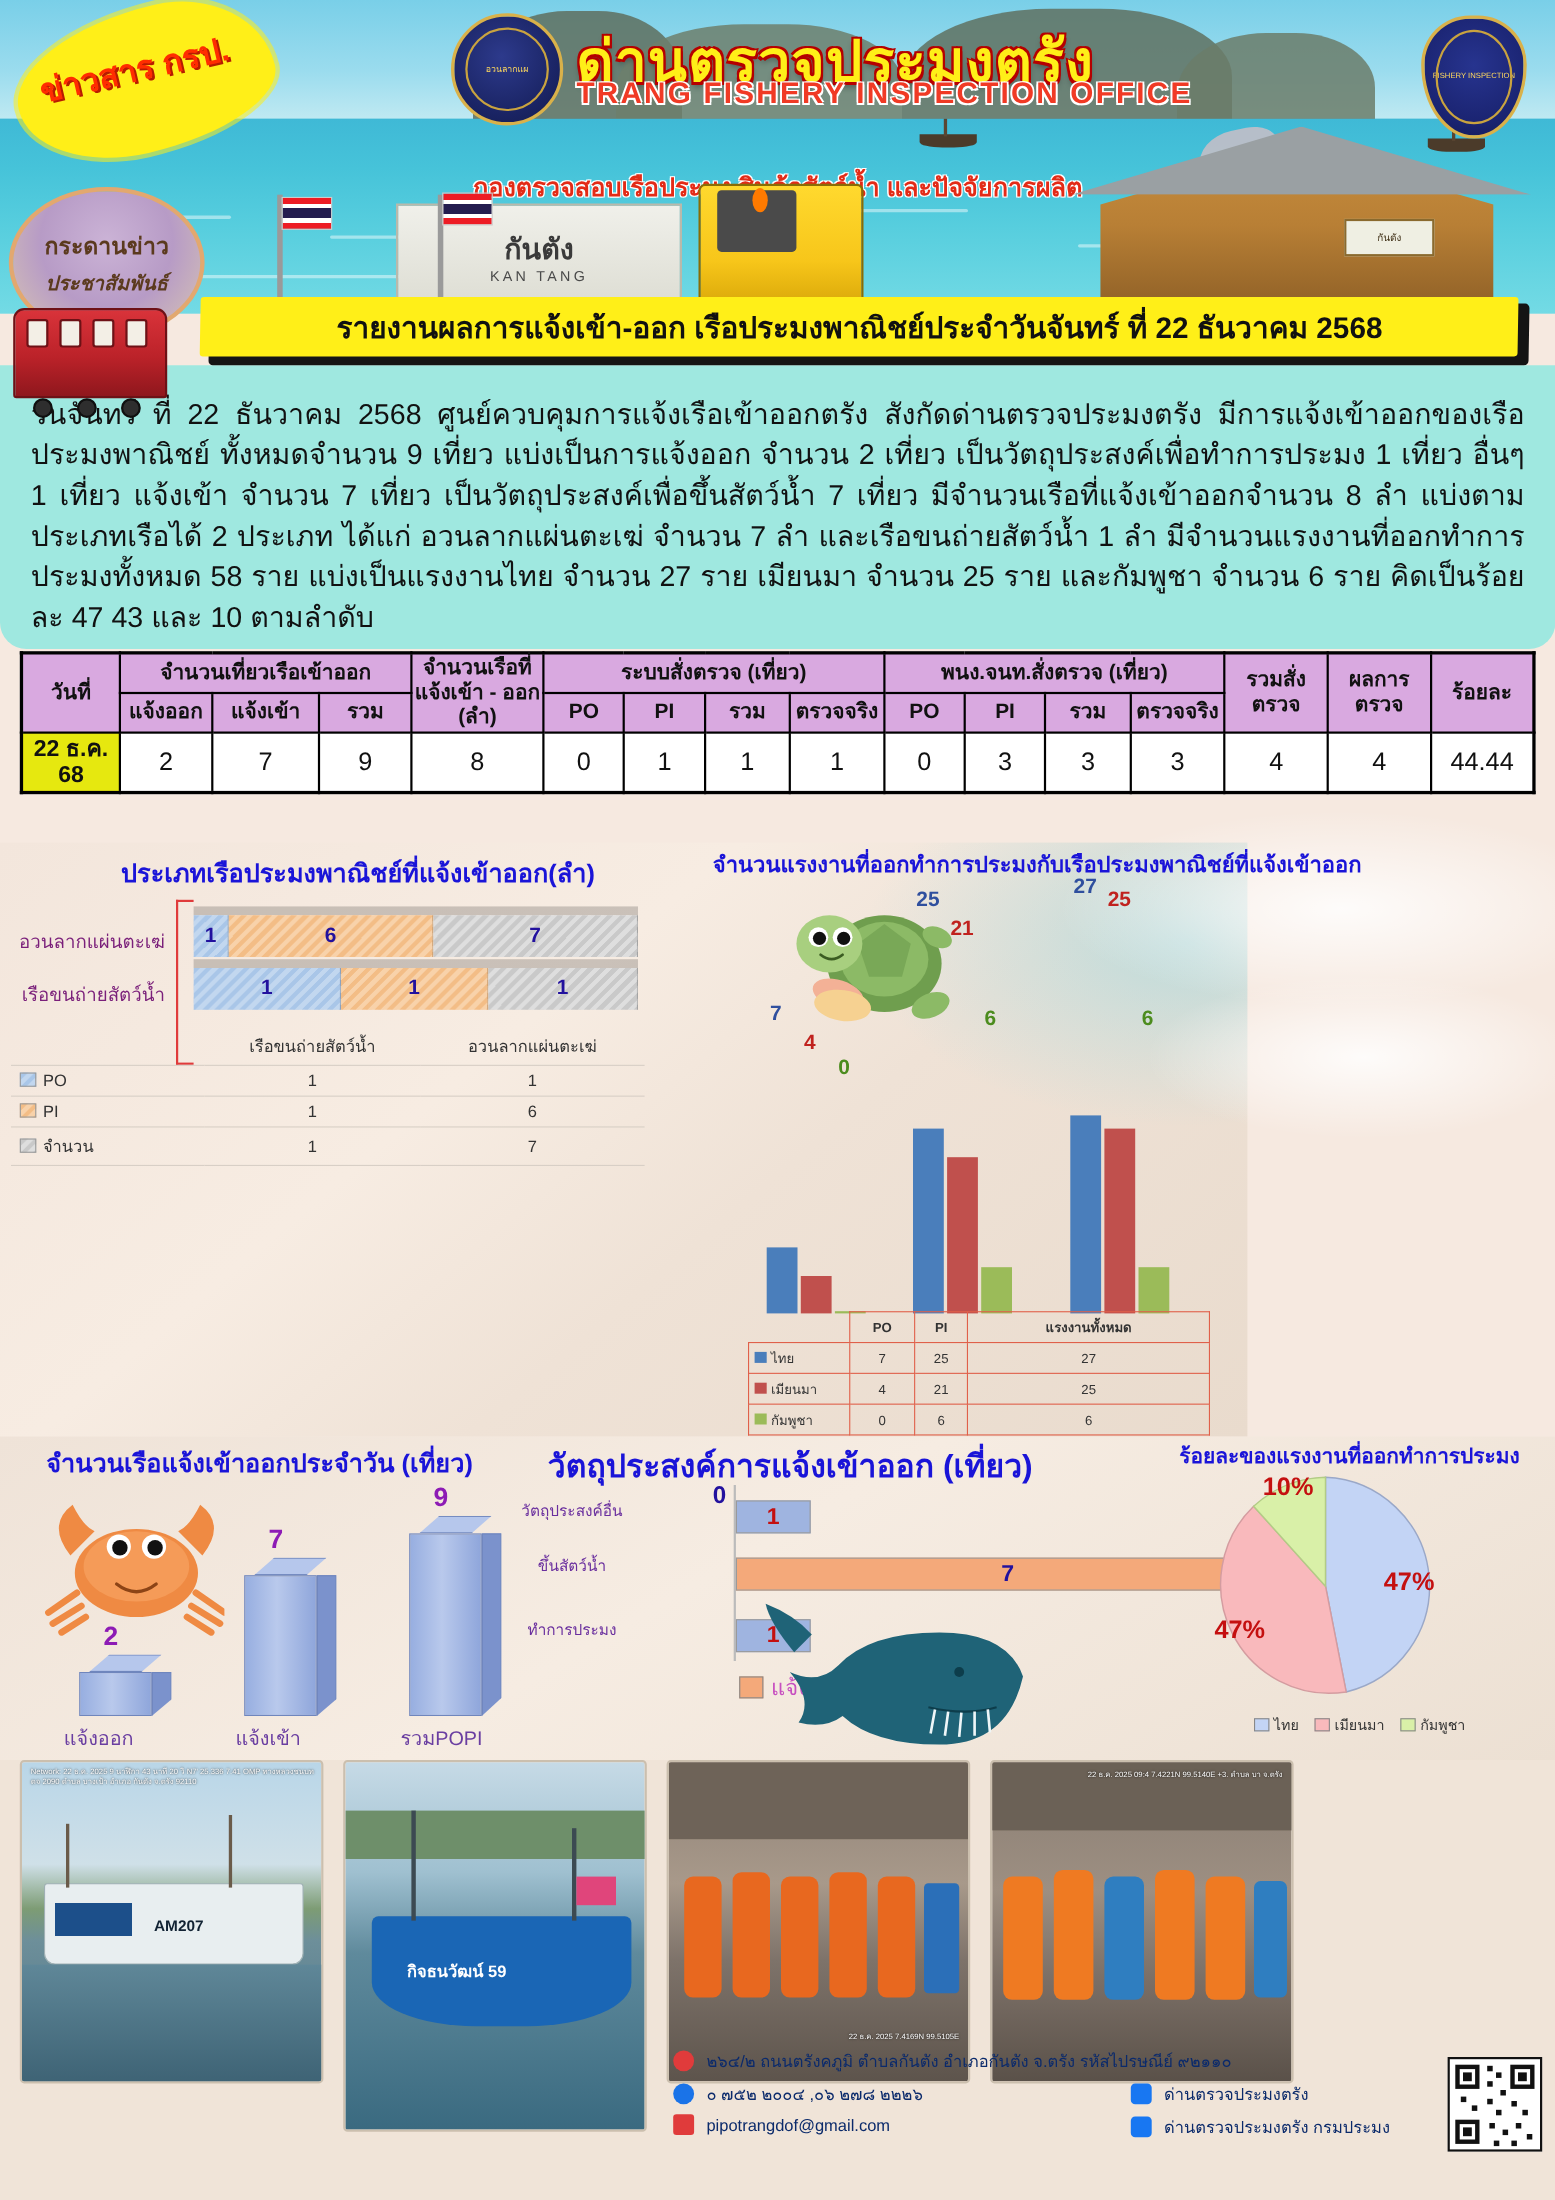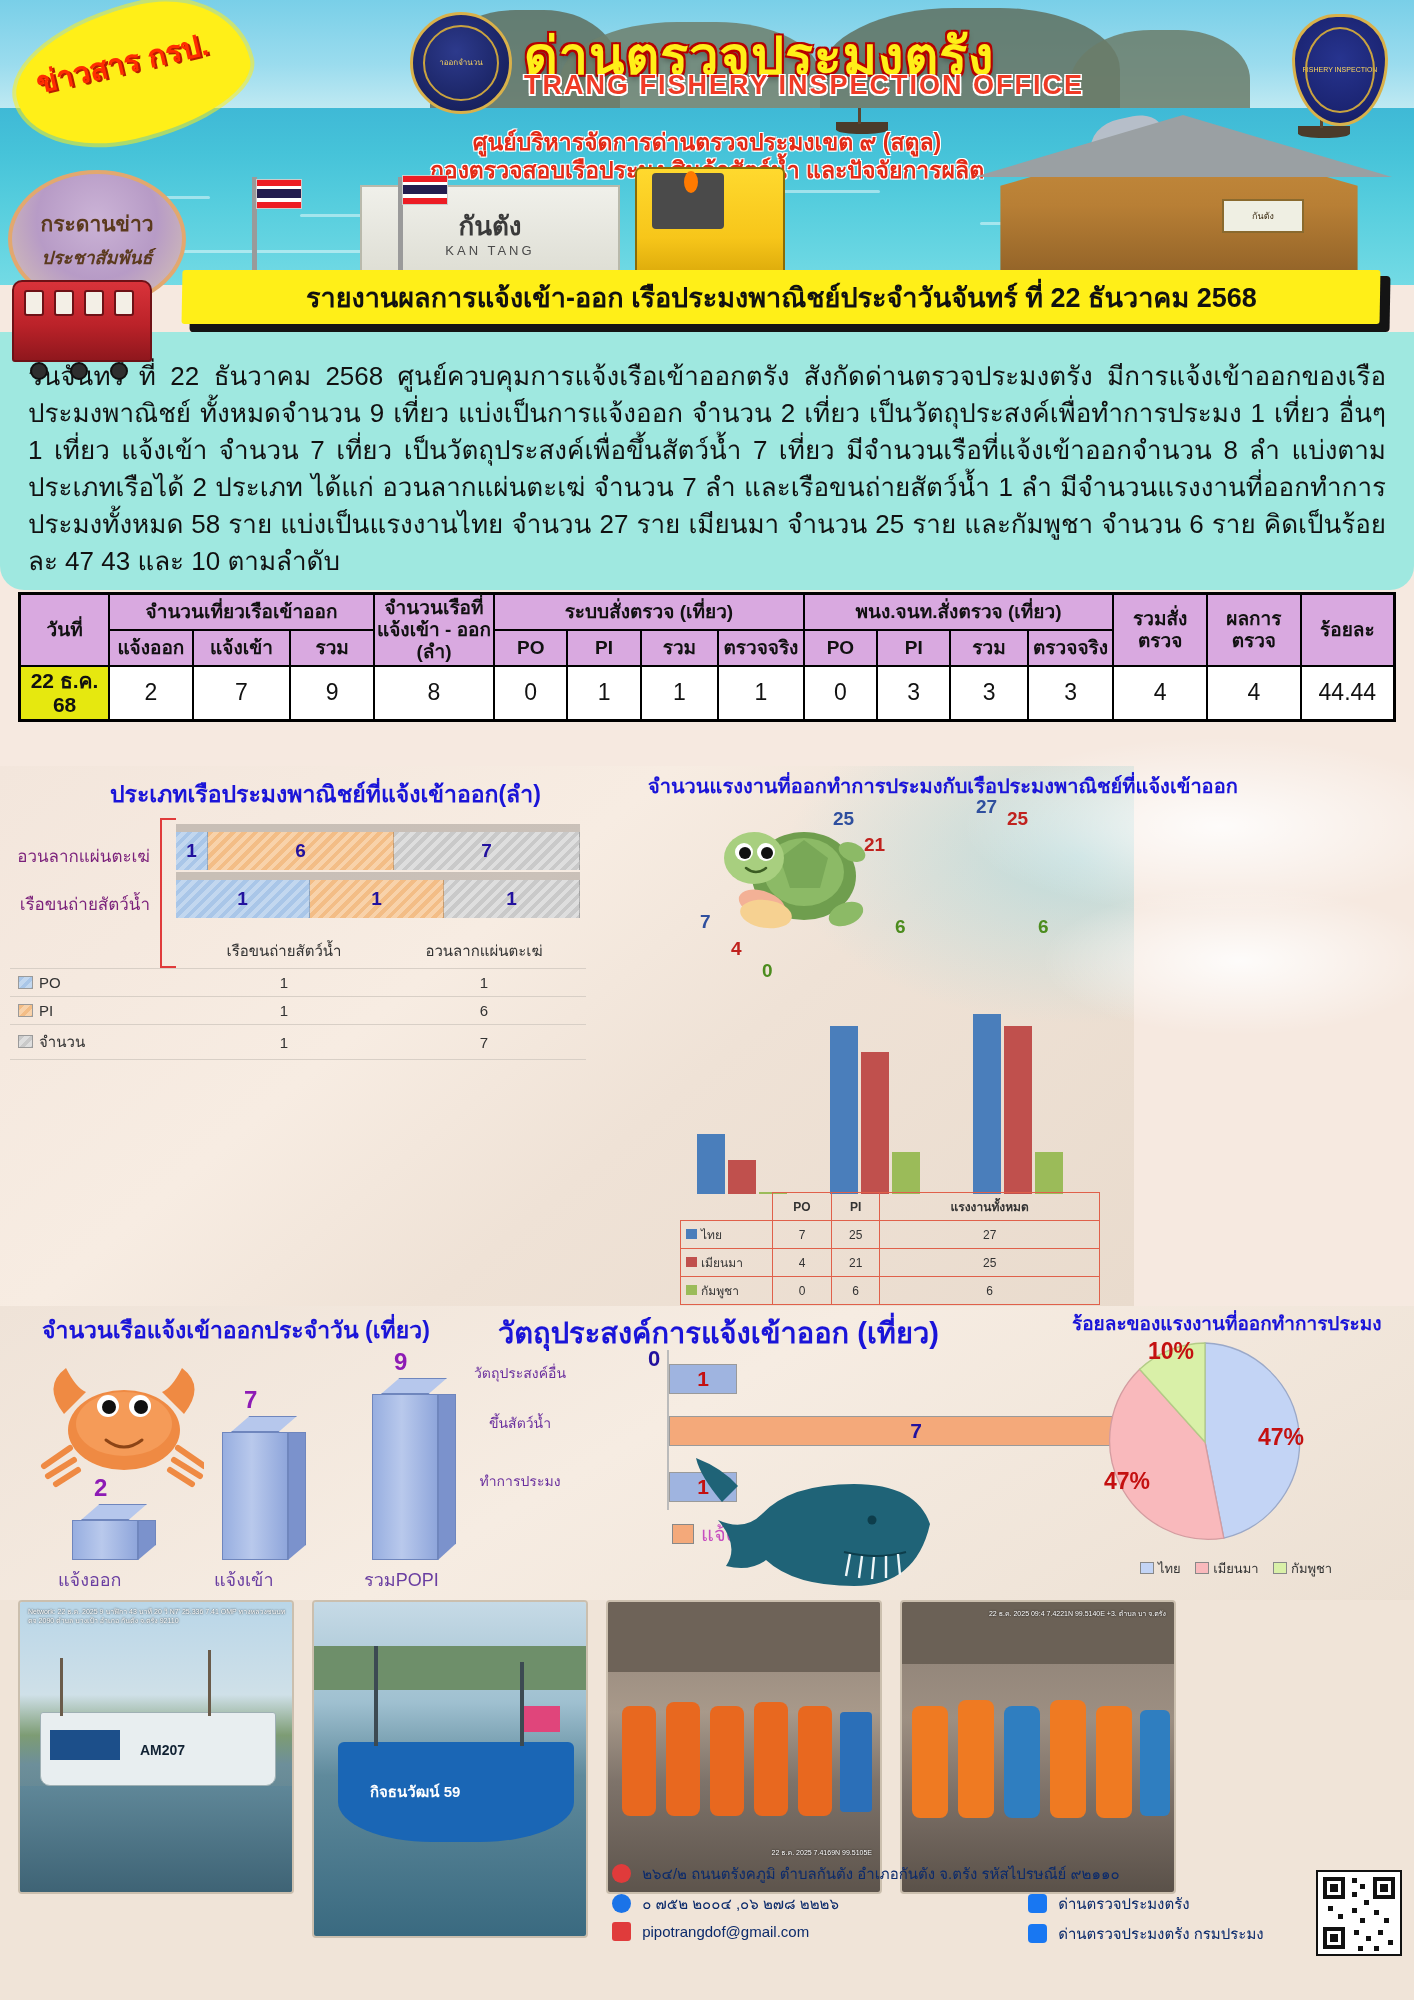--- a/index.html
+++ b/index.html
@@ -308,30 +308,29 @@
   <div class="wave" style="left:150px; top:250px; width:260px;"></div>
 
   <div class="boat" style="left:836px; top:122px;"></div>
   <div class="boat" style="left:1298px; top:126px;"></div>
 
   <div class="brush"></div>
   <div class="brush-text">ข่าวสาร กรป.</div>
 
   <div class="seal dof">
     <div class="inner-ring"></div>
-    <span>าออกจำนวน</span>
+    <span>อวนลากแผ</span>
   </div>
   <div class="seal fi">
     <div class="inner-ring"></div>
     <span>FISHERY INSPECTION</span>
   </div>
 
   <div class="office-title-th">ด่านตรวจประมงตรัง</div>
   <div class="office-title-en">TRANG FISHERY INSPECTION OFFICE</div>
-  <div class="sub-line s1">ศูนย์บริหารจัดการด่านตรวจประมงเขต ๙ (สตูล)</div>
   <div class="sub-line s2">กองตรวจสอบเรือประมง สินค้าสัตว์น้ำ และปัจจัยการผลิต</div>
 
   <div class="dugong"></div>
   <div class="station"></div>
   <div class="station-roof"></div>
   <div class="station-sign">กันตัง</div>
 
   <div class="container-box">
     <div class="kt">กันตัง</div>
     <div class="kte">KAN TANG</div>

